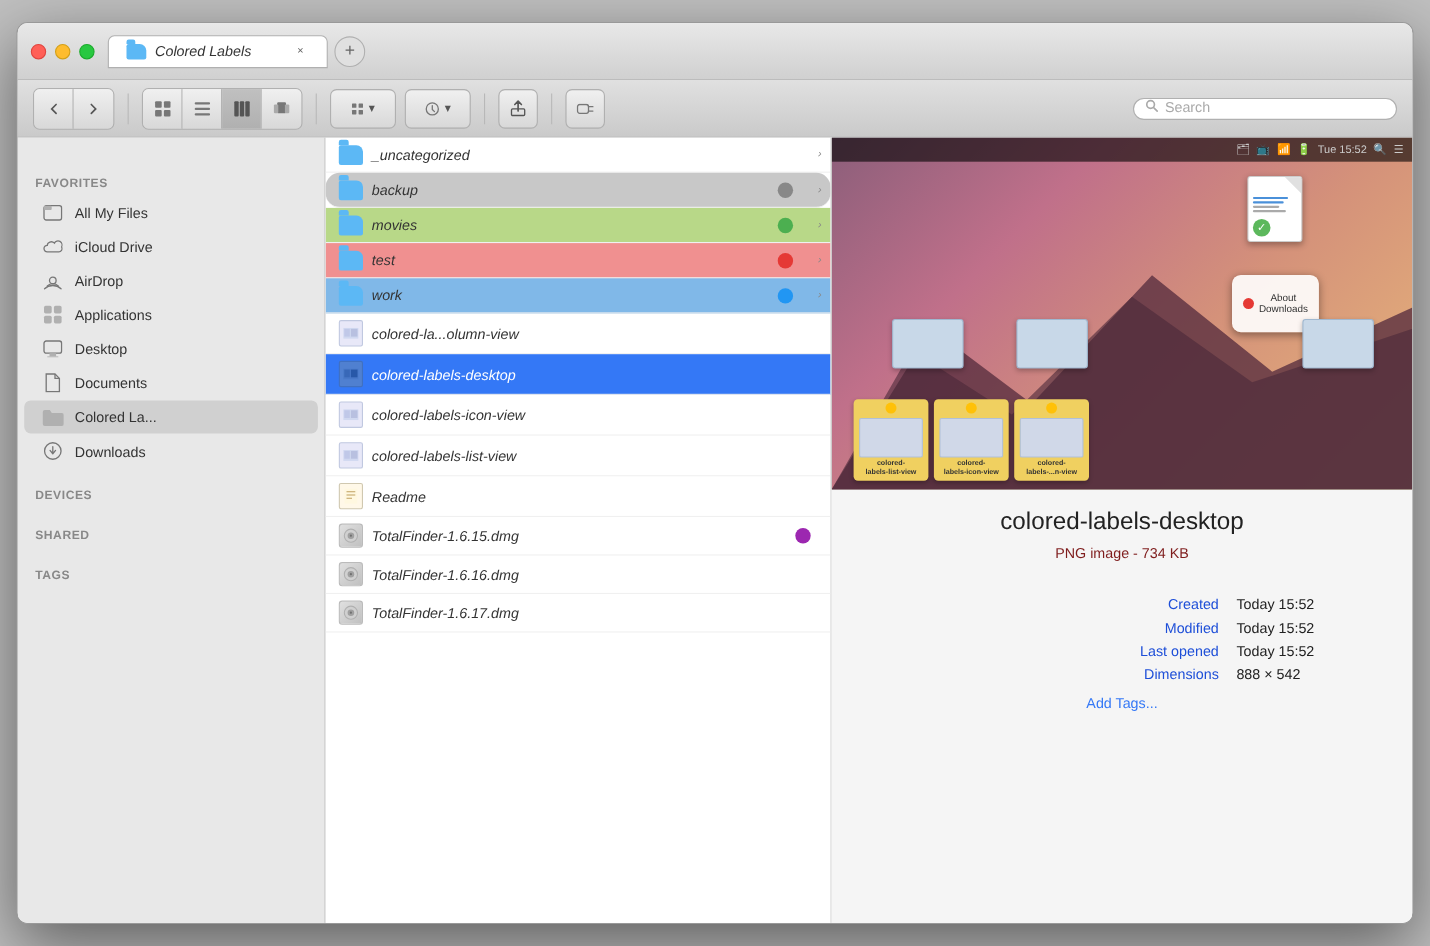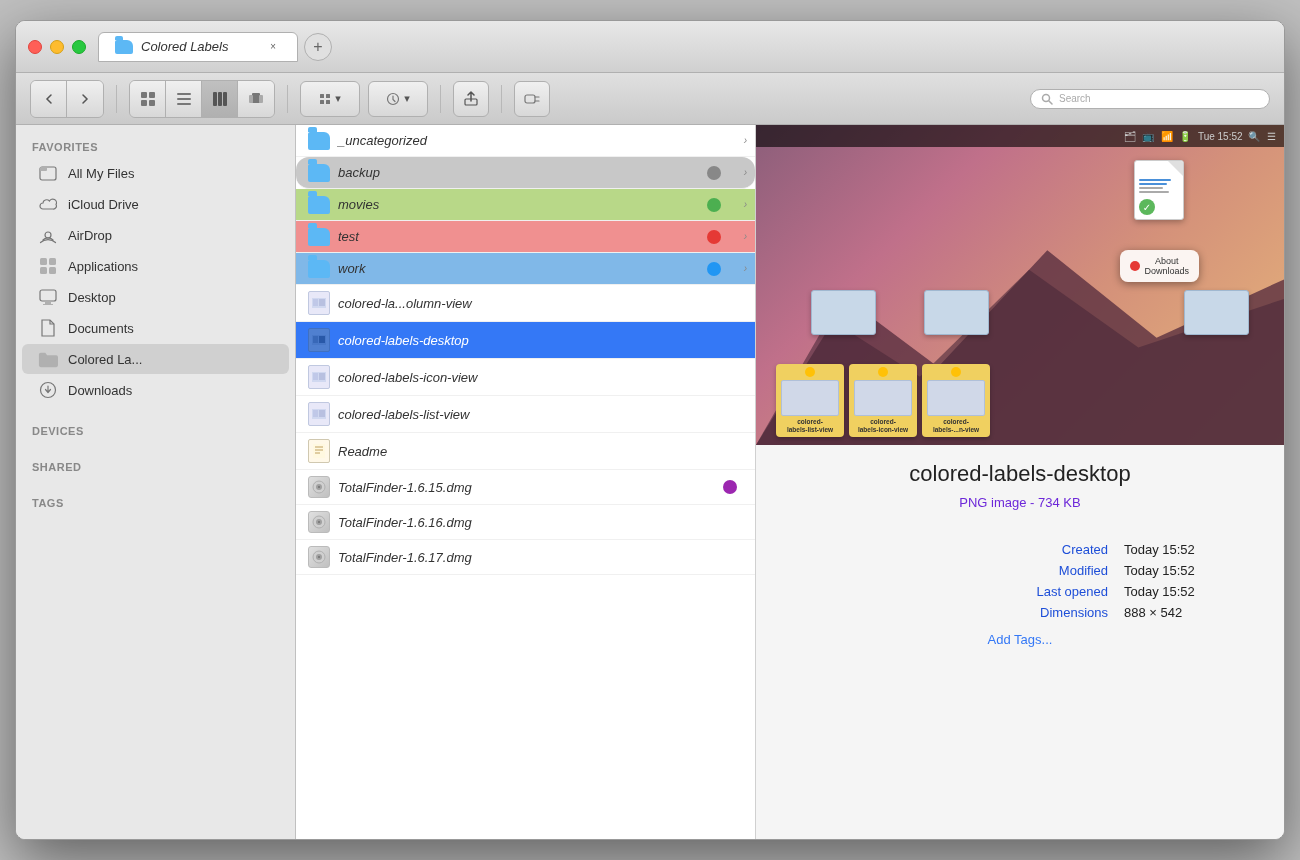--- a/index.html
+++ b/index.html
@@ -154,40 +154,40 @@
       margin: 0 4px;
     }
     .search-box {
       margin-left: auto;
       width: 240px;
       height: 20px;
       background: #fff;
       border: 1px solid #b0b0b0;
       border-radius: 15px;
       display: flex;
-      align-items: center;
+      align-items: flex-start;
       padding: 0 10px;
       gap: 6px;
       color: #999;
-      font-size: 10px;
+      font-size: 13px;
     }
     
     .main-content {
       display: flex;
       flex: 1;
       overflow: hidden;
     }
     
     .sidebar {
       width: 280px;
       background: #e8e8e8;
       border-right: 1px solid #c0c0c0;
       overflow-y: auto;
       flex-shrink: 0;
-      padding: 8px 0;
+      padding: 28px 0;
     }
     .sidebar-section-label {
       font-size: 11px;
       font-weight: 700;
       color: #888;
       text-transform: uppercase;
       letter-spacing: 0.5px;
       padding: 8px 16px 4px;
     }
     .sidebar-item {
@@ -335,21 +335,21 @@
       text-align: center;
     }
     .preview-filename {
       font-size: 22px;
       font-weight: 400;
       color: #222;
       margin-bottom: 8px;
     }
     .preview-type {
       font-size: 13px;
-      color: #6d28d9;
+      color: #7f1d1d;
       margin-bottom: 16px;
     }
     .preview-meta {
       width: 100%;
       display: flex;
       flex-direction: column;
       gap: 6px;
       padding: 0 40px;
     }
     .meta-row {
@@ -733,21 +733,21 @@
               <div style="padding:18px 4px 4px;display:flex;flex-direction:column;gap:2px;">
                 <div style="height:2px;background:#4a90d9;border-radius:1px;width:80%;"></div>
                 <div style="height:2px;background:#4a90d9;border-radius:1px;width:70%;"></div>
                 <div style="height:2px;background:#aaa;border-radius:1px;width:60%;"></div>
                 <div style="height:2px;background:#aaa;border-radius:1px;width:75%;"></div>
               </div>
               <div style="position:absolute;bottom:4px;left:4px;width:16px;height:16px;background:#5cb85c;border-radius:50%;display:flex;align-items:center;justify-content:center;font-size:10px;color:#fff;">✓</div>
             </div>
           </div>
 
-          <div style="position:absolute;top:125px;right:85px;background:rgba(255,255,255,0.9);border-radius:8px;padding:6px 10px;font-size:9px;text-align:center;box-shadow:0 2px 8px rgba(0,0,0,0.4);display:flex;align-items:center;gap:4px;">
+          <div style="position:absolute;top:125px;right:85px;background:rgba(255,255,255,0.9);border-radius:8px;padding:16px 10px;font-size:9px;text-align:center;box-shadow:0 2px 8px rgba(0,0,0,0.4);display:flex;align-items:center;gap:4px;">
             <div style="width:10px;height:10px;border-radius:50%;background:#e53935;flex-shrink:0;"></div>
             <span style="font-size:9px;color:#333;font-weight:500;">About<br>Downloads</span>
           </div>
 
           <div style="position:absolute;top:165px;left:55px;display:flex;gap:48px;">
             <div style="width:65px;height:45px;background:#c8d8e8;border:1px solid #a0b8d0;border-radius:3px;box-shadow:0 2px 5px rgba(0,0,0,0.25);"></div>
             <div style="width:65px;height:45px;background:#c8d8e8;border:1px solid #a0b8d0;border-radius:3px;box-shadow:0 2px 5px rgba(0,0,0,0.25);"></div>
           </div>
           <div style="position:absolute;top:165px;right:35px;width:65px;height:45px;background:#c8d8e8;border:1px solid #a0b8d0;border-radius:3px;box-shadow:0 2px 5px rgba(0,0,0,0.25);"></div>
 

